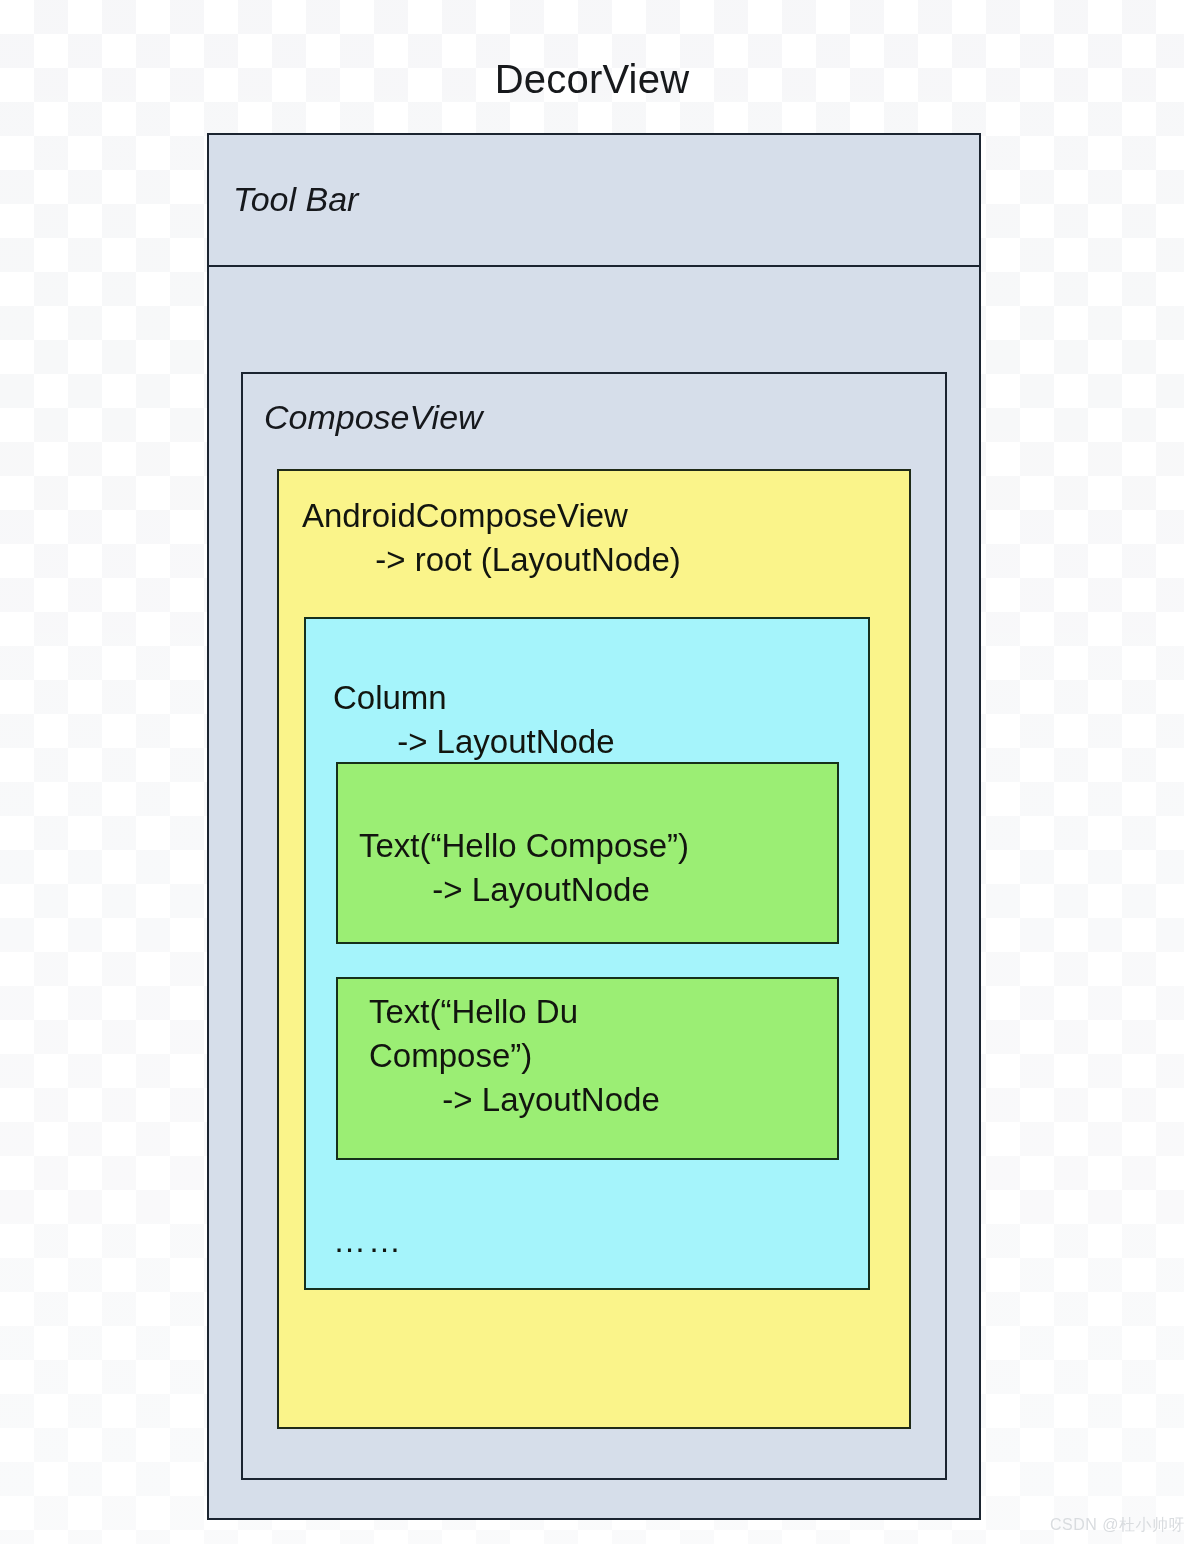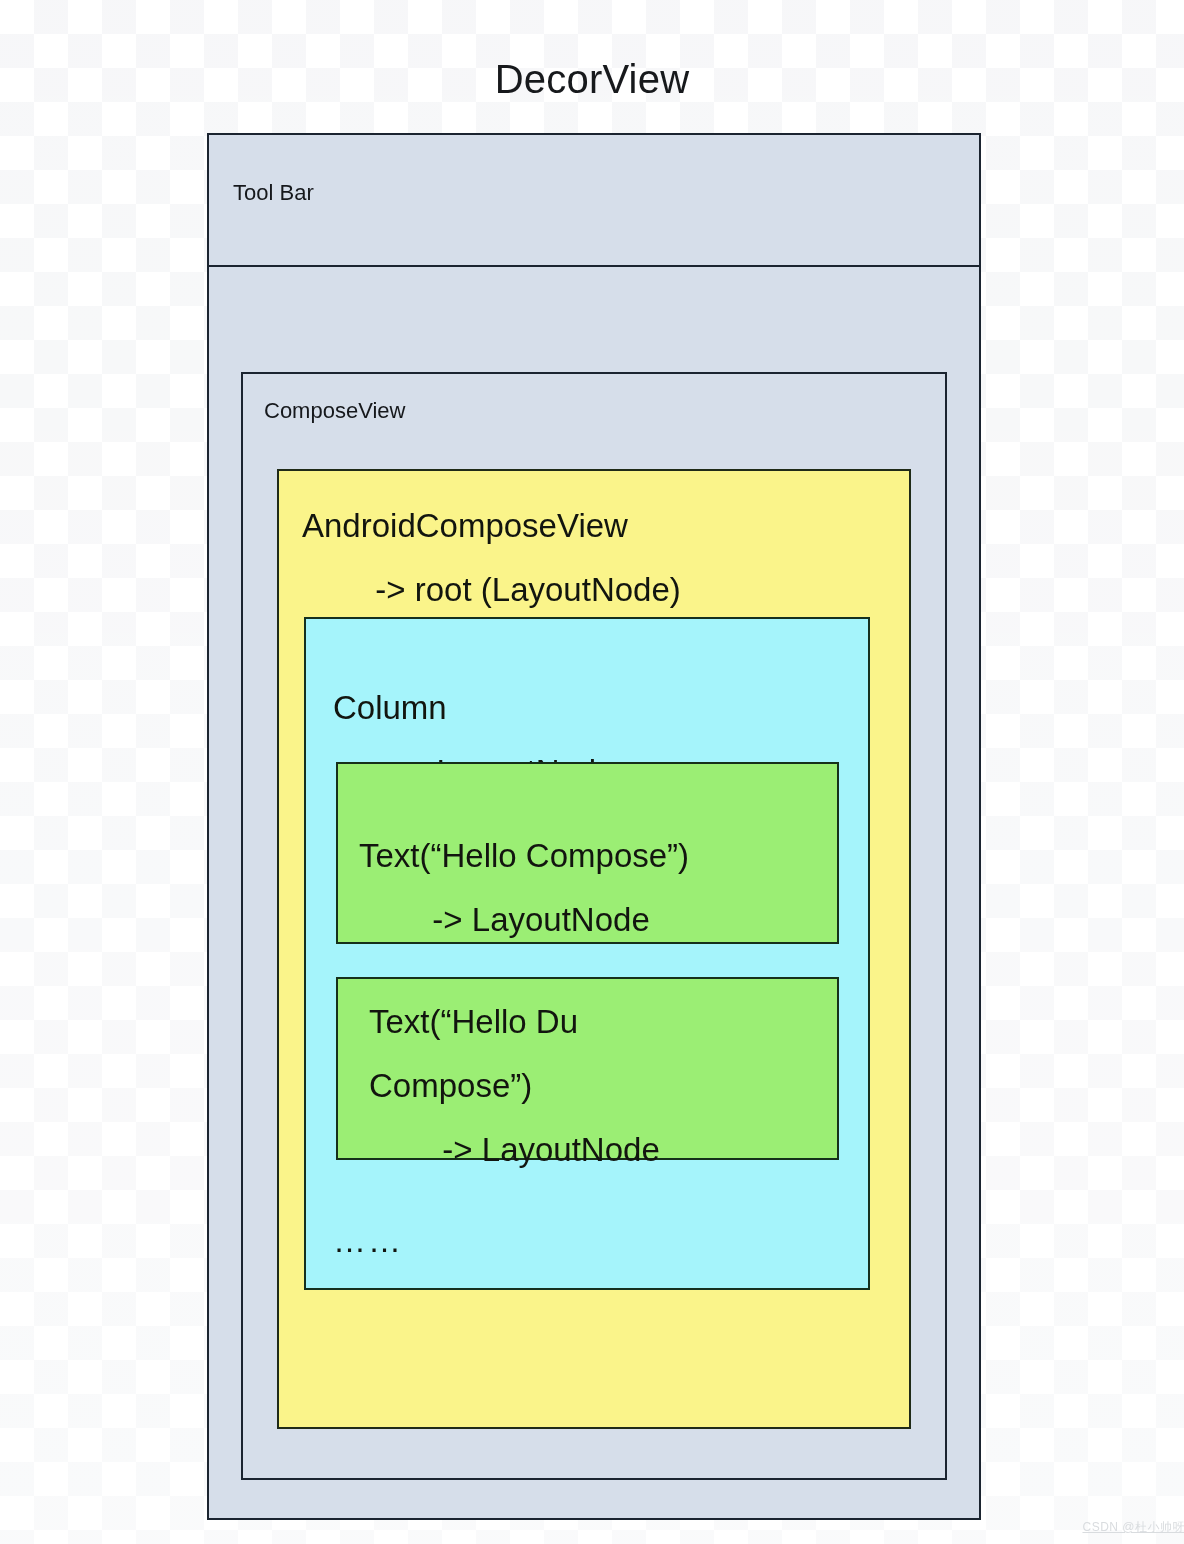--- a/index.html
+++ b/index.html
@@ -67,24 +67,25 @@
   #toolbar-box {
     left: 207px;
     top: 133px;
     width: 774px;
     height: 134px;
     background: #d6deea;
   }
 
   .panel-label {
     position: absolute;
-    font-size: 22px;
+    font-size: 34px;
     font-weight: 400;
     white-space: nowrap;
     color: #16181c;
+    font-style: italic;
   }
 
   #toolbar-label { left: 233px; top: 180px; }
   #content-label { left: 229px; top: 299px; }
 
   
   #composeview-box {
     left: 241px;
     top: 372px;
     width: 706px;
@@ -99,21 +100,21 @@
     top: 469px;
     width: 634px;
     height: 960px;
     background: #faf48a;
     border-color: #1f2a18;
   }
 
   .node-label {
     position: absolute;
     font-size: 33px;
-    line-height: 64px;
+    line-height: 44px;
     color: #12150f;
     white-space: pre;
   }
 
   #androidcomposeview-label { left: 302px; top: 494px; }
 
   
   #column-box {
     left: 304px;
     top: 617px;
@@ -154,26 +155,25 @@
     letter-spacing: 2px;
     color: #12150f;
     white-space: nowrap;
   }
 
   
   #watermark {
     position: absolute;
     right: 12px;
     bottom: 8px;
-    font-size: 12px;
+    font-size: 16px;
     color: #d9dcdf;
     letter-spacing: 0.5px;
     white-space: nowrap;
     user-select: none;
-    text-decoration: underline;
   }
 </style>
 </head>
 <body>
 
 <div id="canvas">
 
   <div id="wash"></div>
 
   <div class="diagram-title">DecorView</div>

